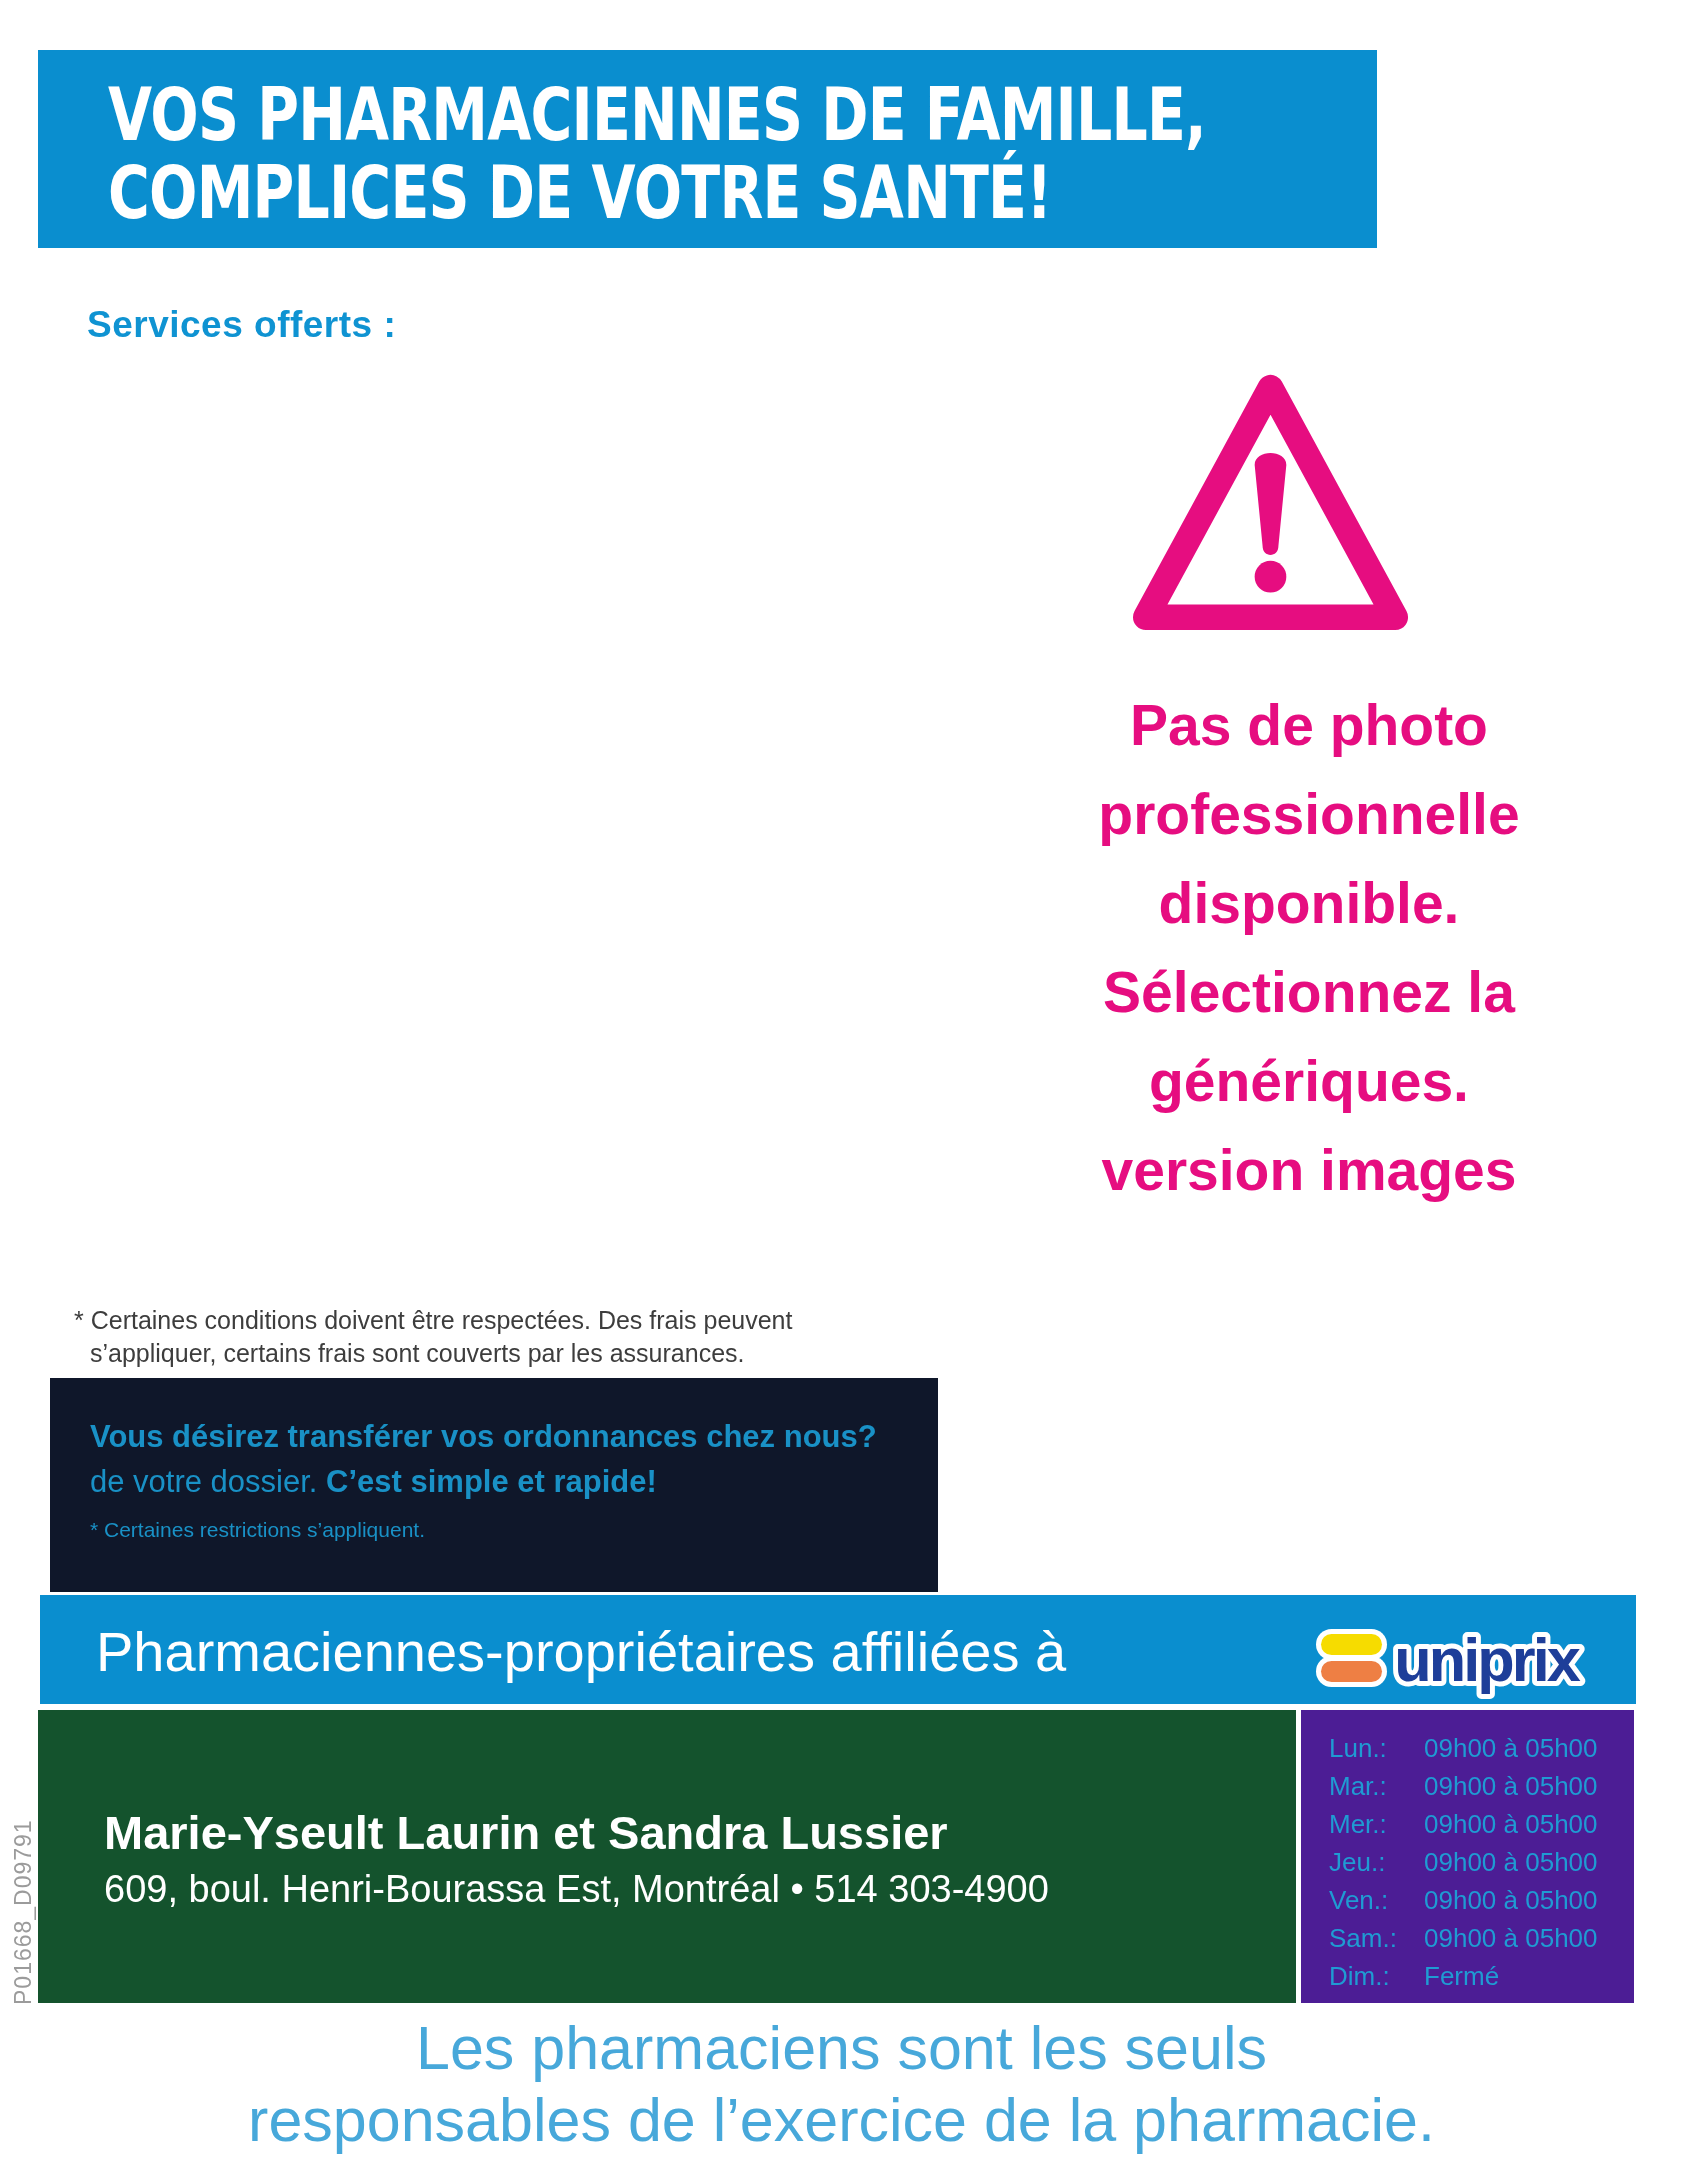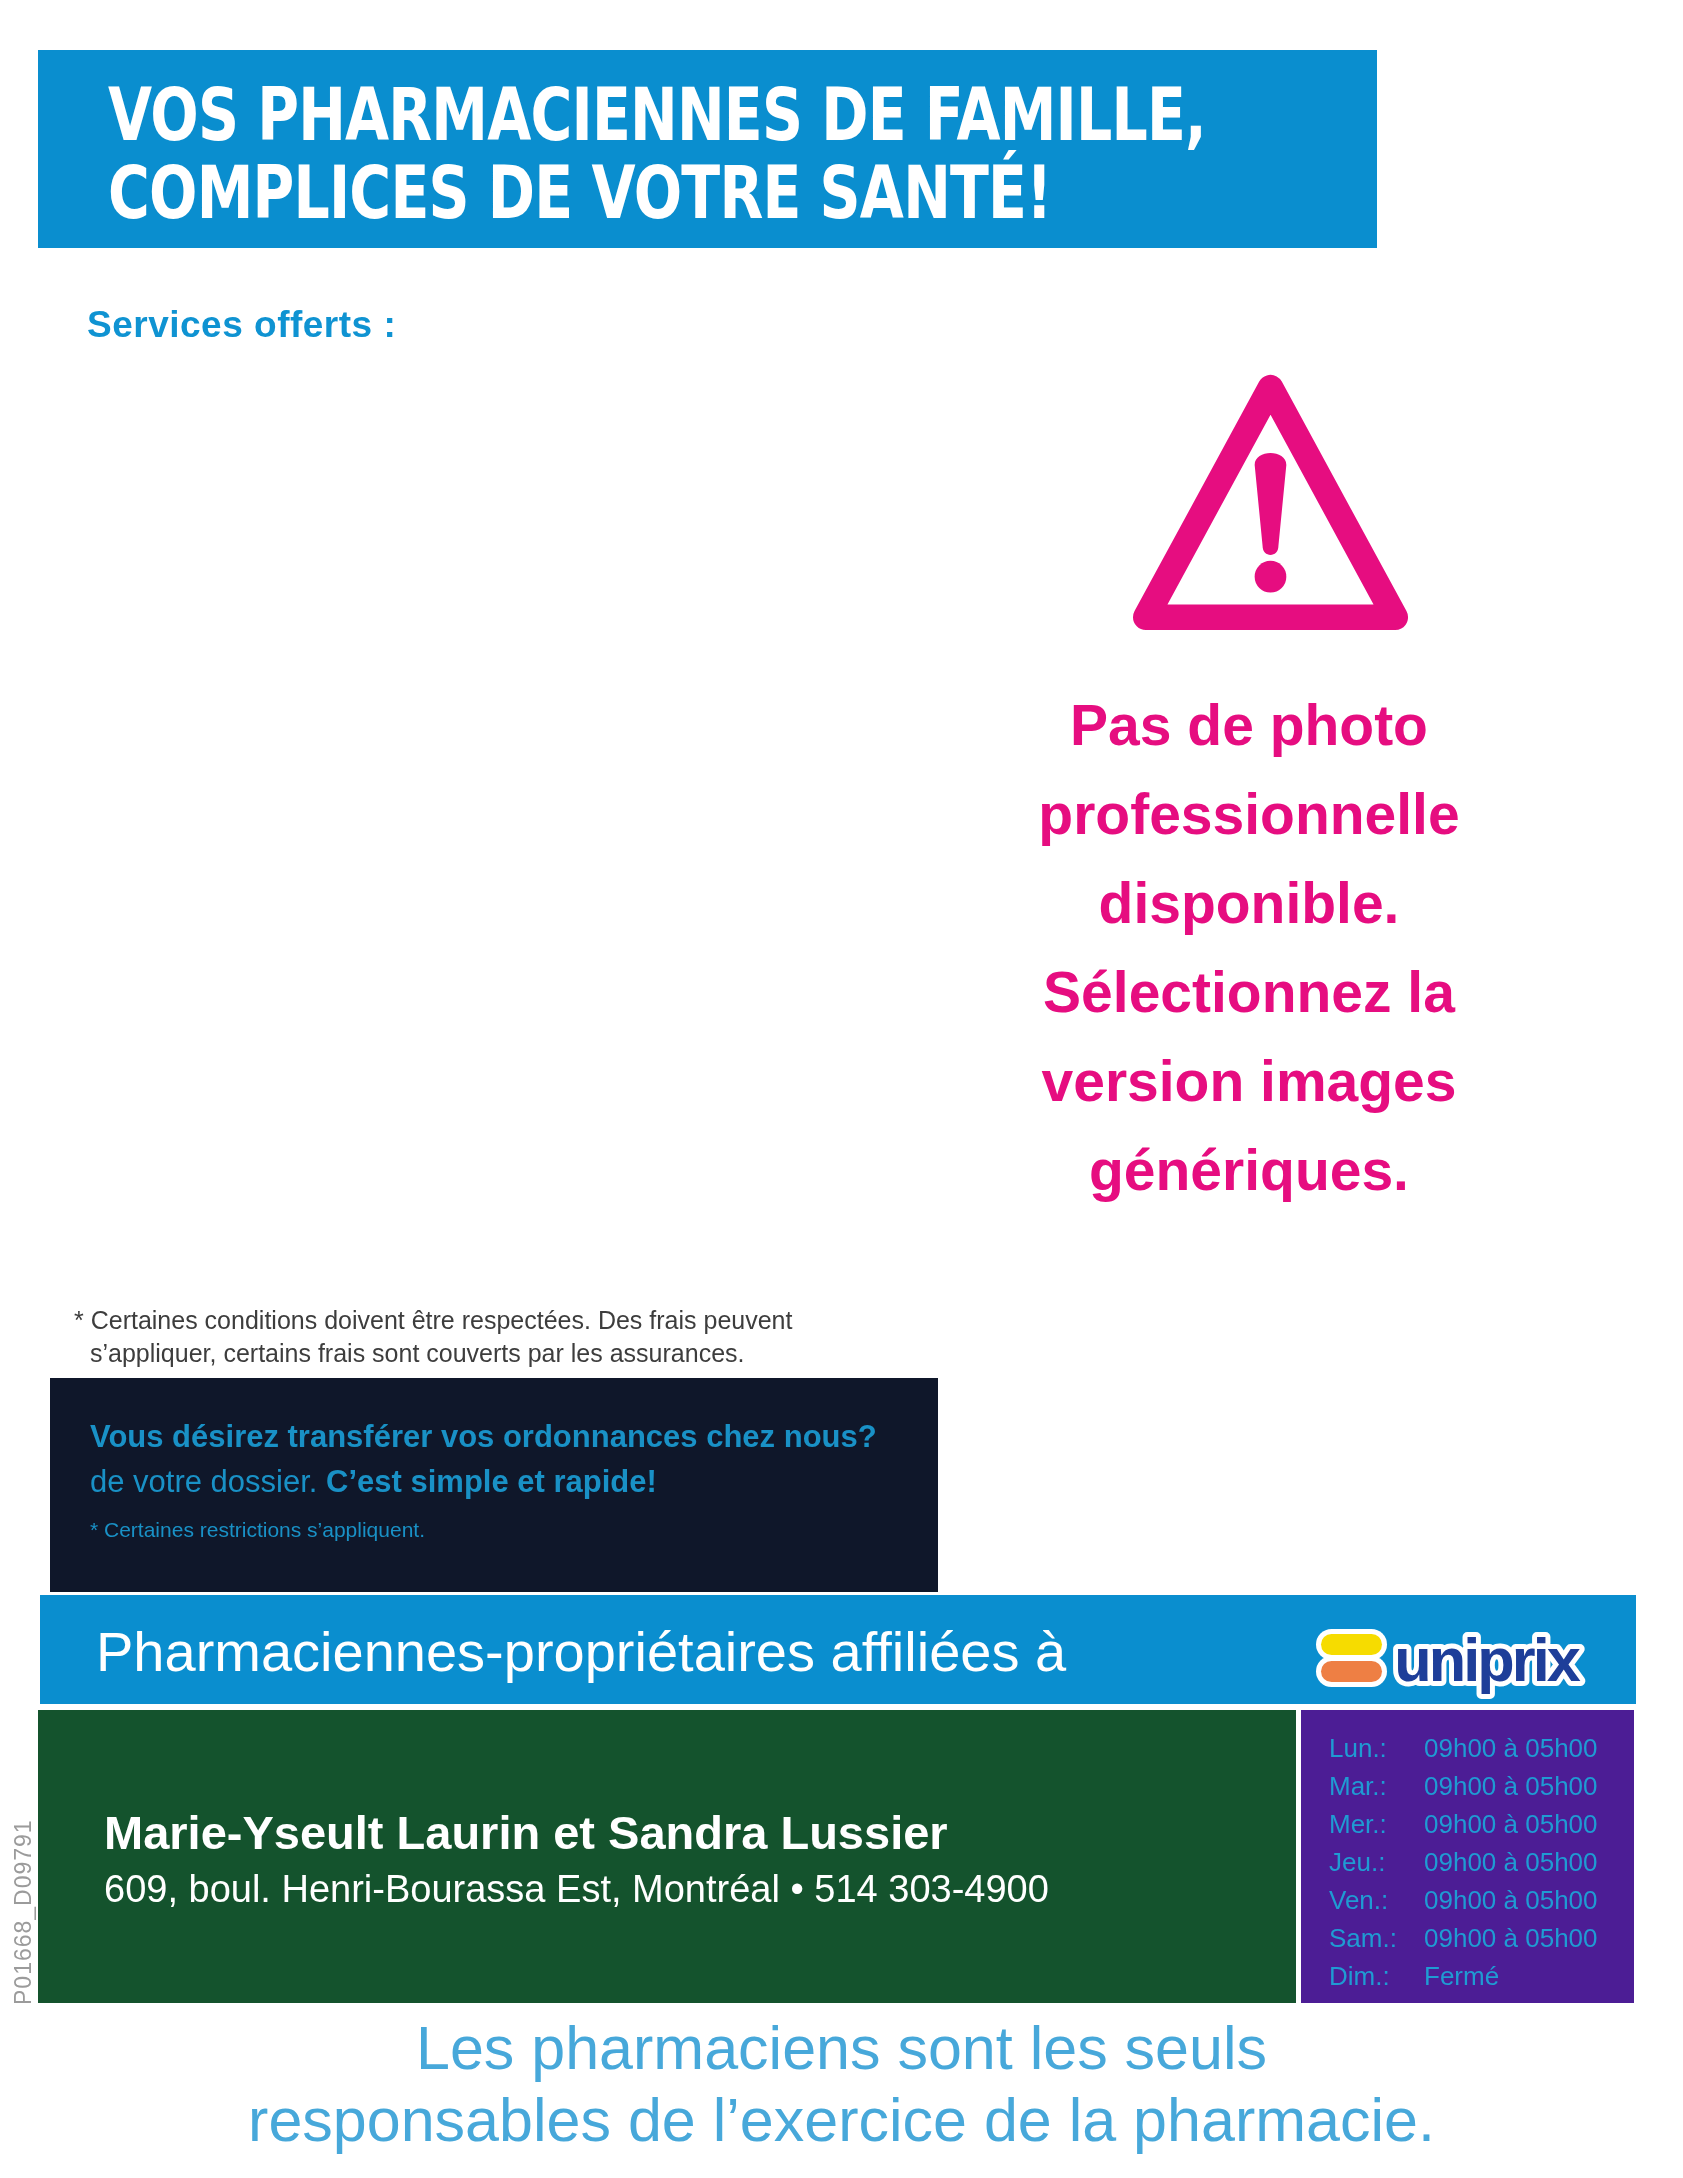--- a/index.html
+++ b/index.html
@@ -12,21 +12,21 @@
     font-weight: bold; font-size: 73px; line-height: 78px; letter-spacing: -1px;
     transform: scaleX(0.78); transform-origin: left top; white-space: nowrap; }
 
   
   .services { position: absolute; left: 87px; top: 304px; color: #0f93d2; font-size: 37px; font-weight: bold; letter-spacing: 0.5px; }
 
   
   .warn-icon { position: absolute; left: 1122px; top: 364px; width: 297px; height: 277px; }
 
   
-  .pink-msg { position: absolute; left: 927px; top: 681px; width: 644px; text-align: center;
+  .pink-msg { position: absolute; left: 987px; top: 681px; width: 644px; text-align: center;
     color: #e60d80; font-weight: bold; font-size: 57px; line-height: 89px; letter-spacing: 0px; }
 
   
   .note { position: absolute; left: 74px; top: 1304px; color: #3d3d3d; font-size: 25px; line-height: 33px; }
   .note .indent { padding-left: 16px; }
 
   
   .transfer { position: absolute; left: 50px; top: 1378px; width: 888px; height: 214px; background: #0f172a; padding: 36px 30px 0 40px; }
   .transfer .t-title { color: #1991c6; font-size: 31px; font-weight: bold; line-height: 45px; }
   .transfer .t-line { color: #1991c6; font-size: 31px; line-height: 45px; }
@@ -80,22 +80,22 @@
     <polygon points="150,24 276,256 24,256" fill="none" stroke="#e60d80" stroke-width="26" stroke-linejoin="round"></polygon>
     <path d="M134,102 C134,86 166,86 166,102 L158,184 C158,196 142,196 142,184 Z" fill="#e60d80"></path>
     <circle cx="150" cy="215" r="16" fill="#e60d80"></circle>
   </svg>
 
   <div class="pink-msg">
     <div>Pas de photo</div>
     <div>professionnelle</div>
     <div>disponible.</div>
     <div>Sélectionnez la</div>
+    <div>génériques.</div>
     <div>version images</div>
-    <div>génériques.</div>
   </div>
 
   <div class="note">
     <div>* Certaines conditions doivent être respectées. Des frais peuvent</div>
     <div class="indent">s’appliquer, certains frais sont couverts par les assurances.</div>
   </div>
 
   <div class="transfer">
     <div class="t-title">Vous désirez transférer vos ordonnances chez nous?</div>
     <div class="t-line"><span>de votre dossier. </span><b>C’est simple et rapide!</b></div>

